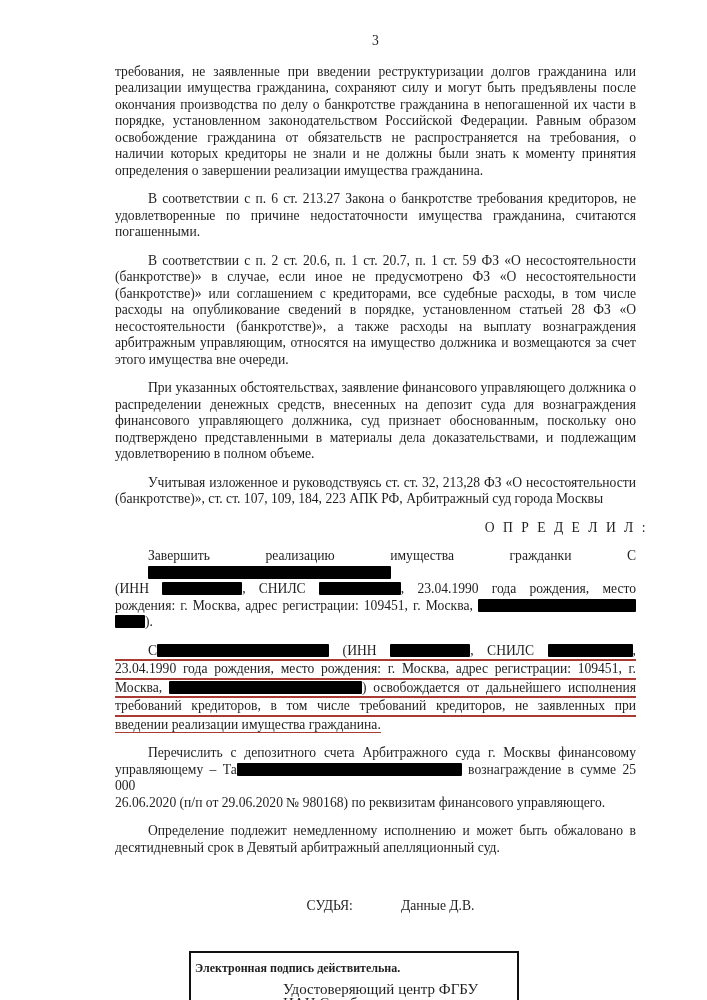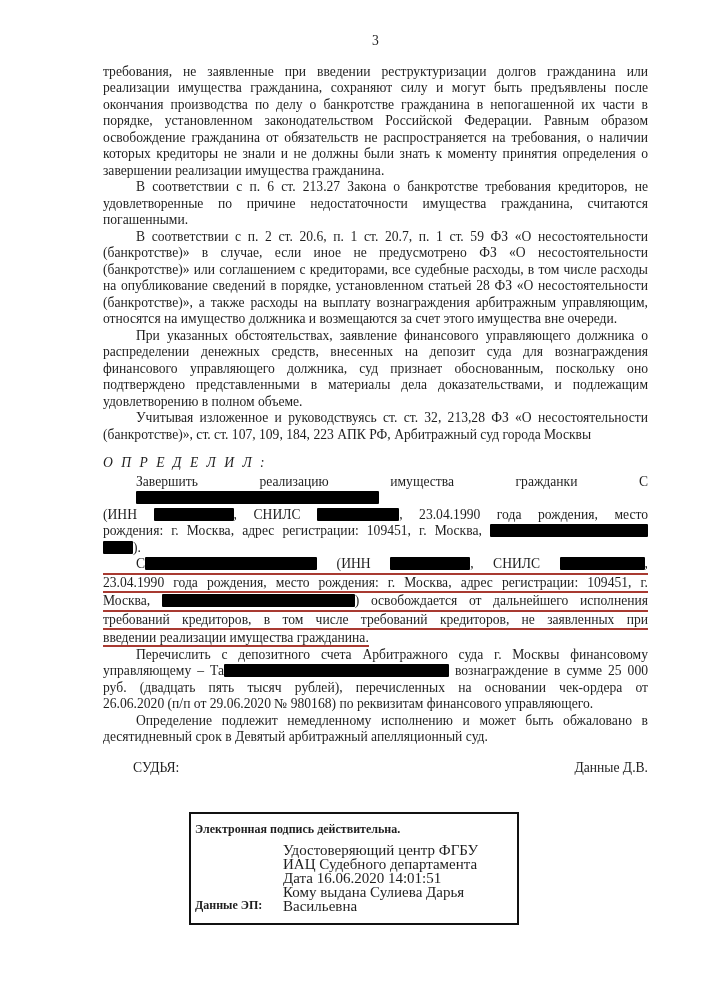--- a/index.html
+++ b/index.html
@@ -13,27 +13,26 @@
     width:707px;height:1000px;
     background:#ffffff;
     overflow:hidden;
     font-family:"Liberation Serif","DejaVu Serif",serif;
     font-size:13.6px;
     line-height:16.5px;
     color:var(--ink);
   }
   .content{padding:33px 59px 0 103px;}
   .page-number{text-align:center;margin:0 0 14px 0;}
-  .para{margin:0;text-align:justify;}
+  .para{margin:12px;text-align:justify;}
   .para.ind{text-indent:33px;}
   .heading{
-    text-align:left;
+    text-align:right;
     letter-spacing:2.5px;
     margin:12px 0 2px 0;
-    font-style:italic;
   }
   .tline{
     text-align:justify;
     text-align-last:justify;
     overflow:hidden;
     white-space:normal;
   }
   .tline.last{text-align-last:left;}
   .tline.ind-line{padding-left:33px;}
   .underlined .tline{
@@ -43,22 +42,22 @@
   .uspan{border-bottom:2px solid var(--red);padding-bottom:0px;}
   .redact{
     display:inline-block;
     height:13px;
     background:var(--bar);
     vertical-align:-2px;
     border-radius:1px;
   }
   .judge-row{
     display:flex;
-    justify-content:space-between;
-    margin-top:14px;
+    justify-content:center;
+    margin-top:42px;
     gap:48px;
   }
   .judge-row .judge-label{margin-left:30px;}
   .stamp{
     box-sizing:border-box;
     margin:36px 0 0 86px;
     width:330px;
     border:2px solid #111111;
     padding:8px 10px 10px 4px;
     font-size:12px;
@@ -96,21 +95,20 @@
         <div class="para underlined">
           <div class="tline ind-line">С<span class="redact" style="width: 172px;"></span> (ИНН <span class="redact" style="width: 80px;"></span>, СНИЛС <span class="redact" style="width: 85px;"></span>,</div>
           <div class="tline">23.04.1990 года рождения, место рождения: г. Москва, адрес регистрации: 109451, г.</div>
           <div class="tline">Москва, <span class="redact" style="width: 193px;"></span>) освобождается от дальнейшего исполнения</div>
           <div class="tline">требований кредиторов, в том числе требований кредиторов, не заявленных при</div>
           <div class="tline last"><span class="uspan">введении реализации имущества гражданина.</span></div>
         </div>
         <div class="para">
           <div class="tline ind-line">Перечислить с депозитного счета Арбитражного суда г. Москвы финансовому</div>
           <div class="tline">управляющему – Та<span class="redact" style="width: 225px;"></span> вознаграждение в сумме 25 000</div>
-          <div class="tline">руб. (двадцать пять тысяч рублей), перечисленных на основании чек-ордера от</div>
           <div class="tline last">26.06.2020 (п/п от 29.06.2020 № 980168) по реквизитам финансового управляющего.</div>
         </div>
         <div class="para ind">Определение подлежит немедленному исполнению и может быть обжаловано в десятидневный срок в Девятый арбитражный апелляционный суд.</div>
       </div>
 
     <div class="judge-row">
       <span class="judge-label">СУДЬЯ:</span>
       <span class="judge-name">Данные Д.В.</span>
     </div>
 

